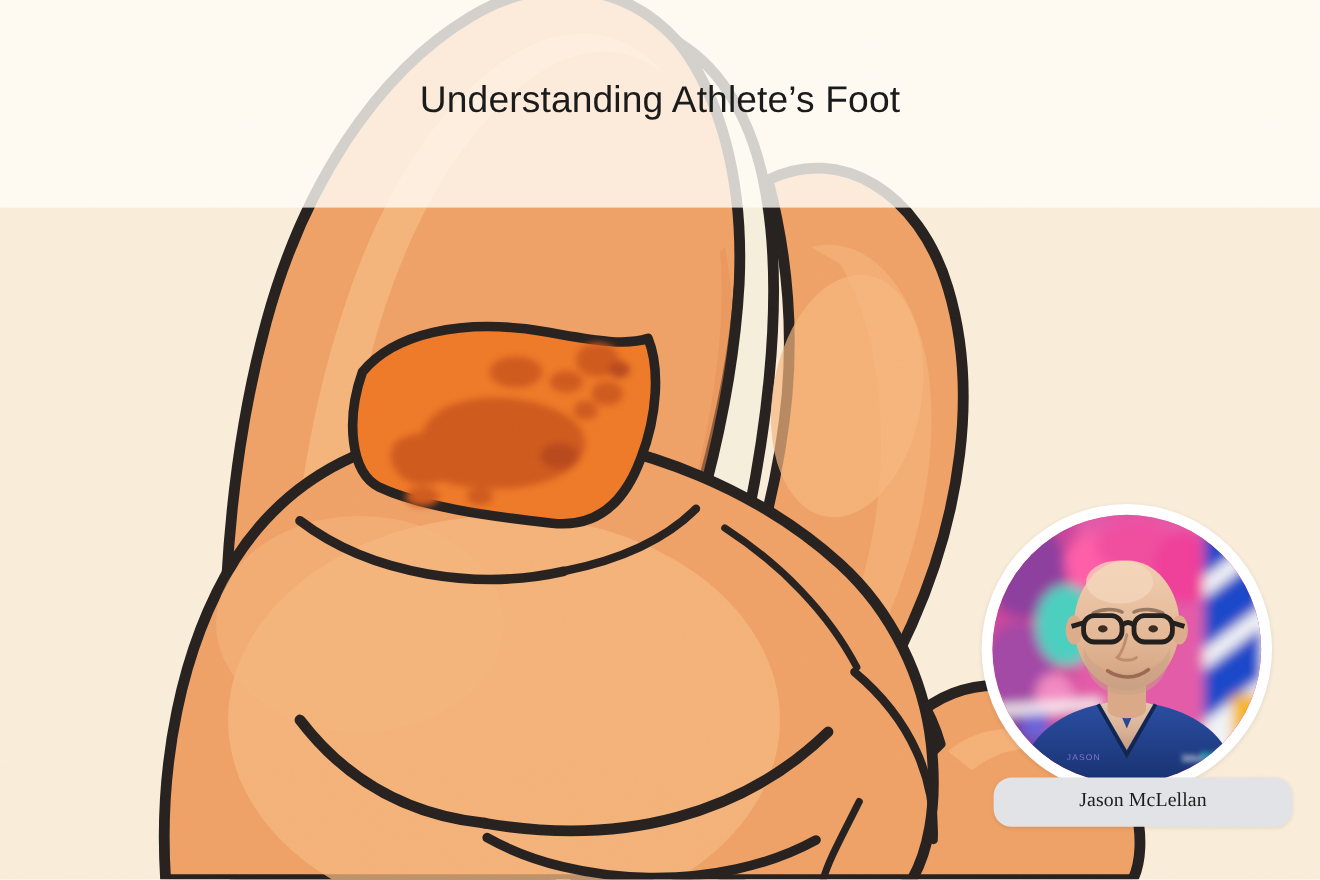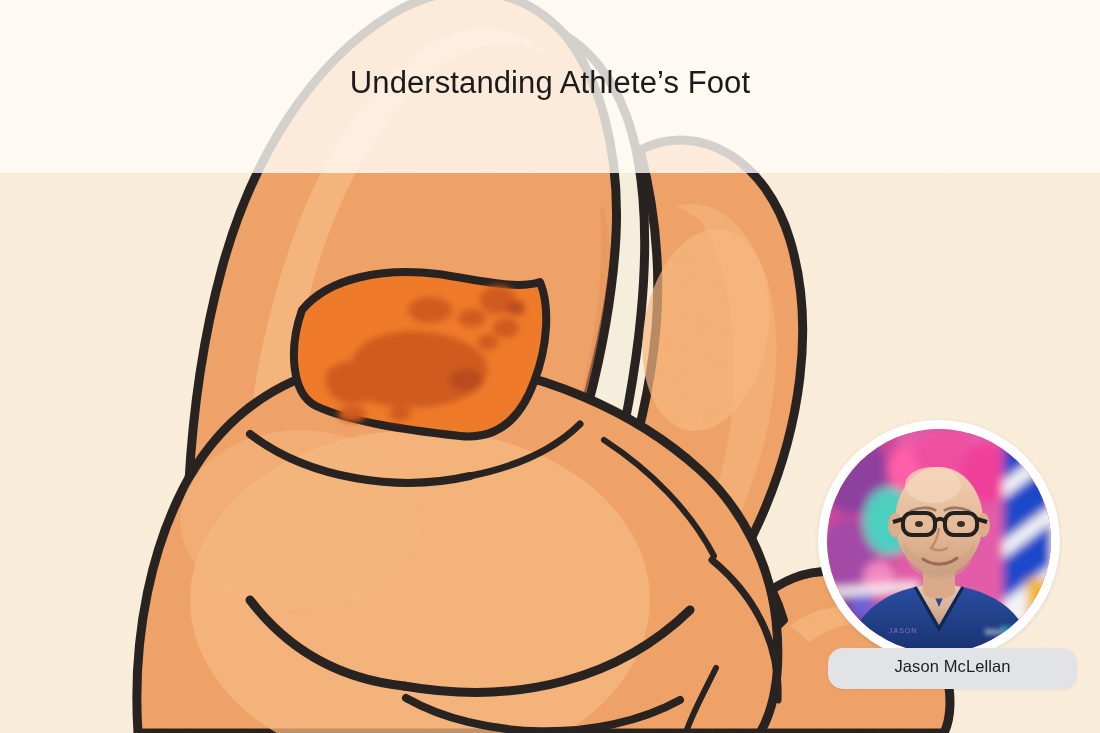--- a/index.html
+++ b/index.html
@@ -94,20 +94,21 @@
   #name-pill {
     position: absolute;
     left: 10px;
     top: 228px;
     width: 249px;
     padding: 9px 0 12px 0;
     background: #e2e3e6;
     border-radius: 15px;
     text-align: center;
     box-shadow: 0 1px 3px rgba(0,0,0,0.07);
+    font-family: Liberation Serif, serif;
   }
   #doctor-name {
     font-size: 16.5px;
     font-weight: 400;
     color: #1d1d1f;
     line-height: 1.2;
     letter-spacing: 0.1px;
   }
   #doctor-credentials {
     font-size: 12.5px;

